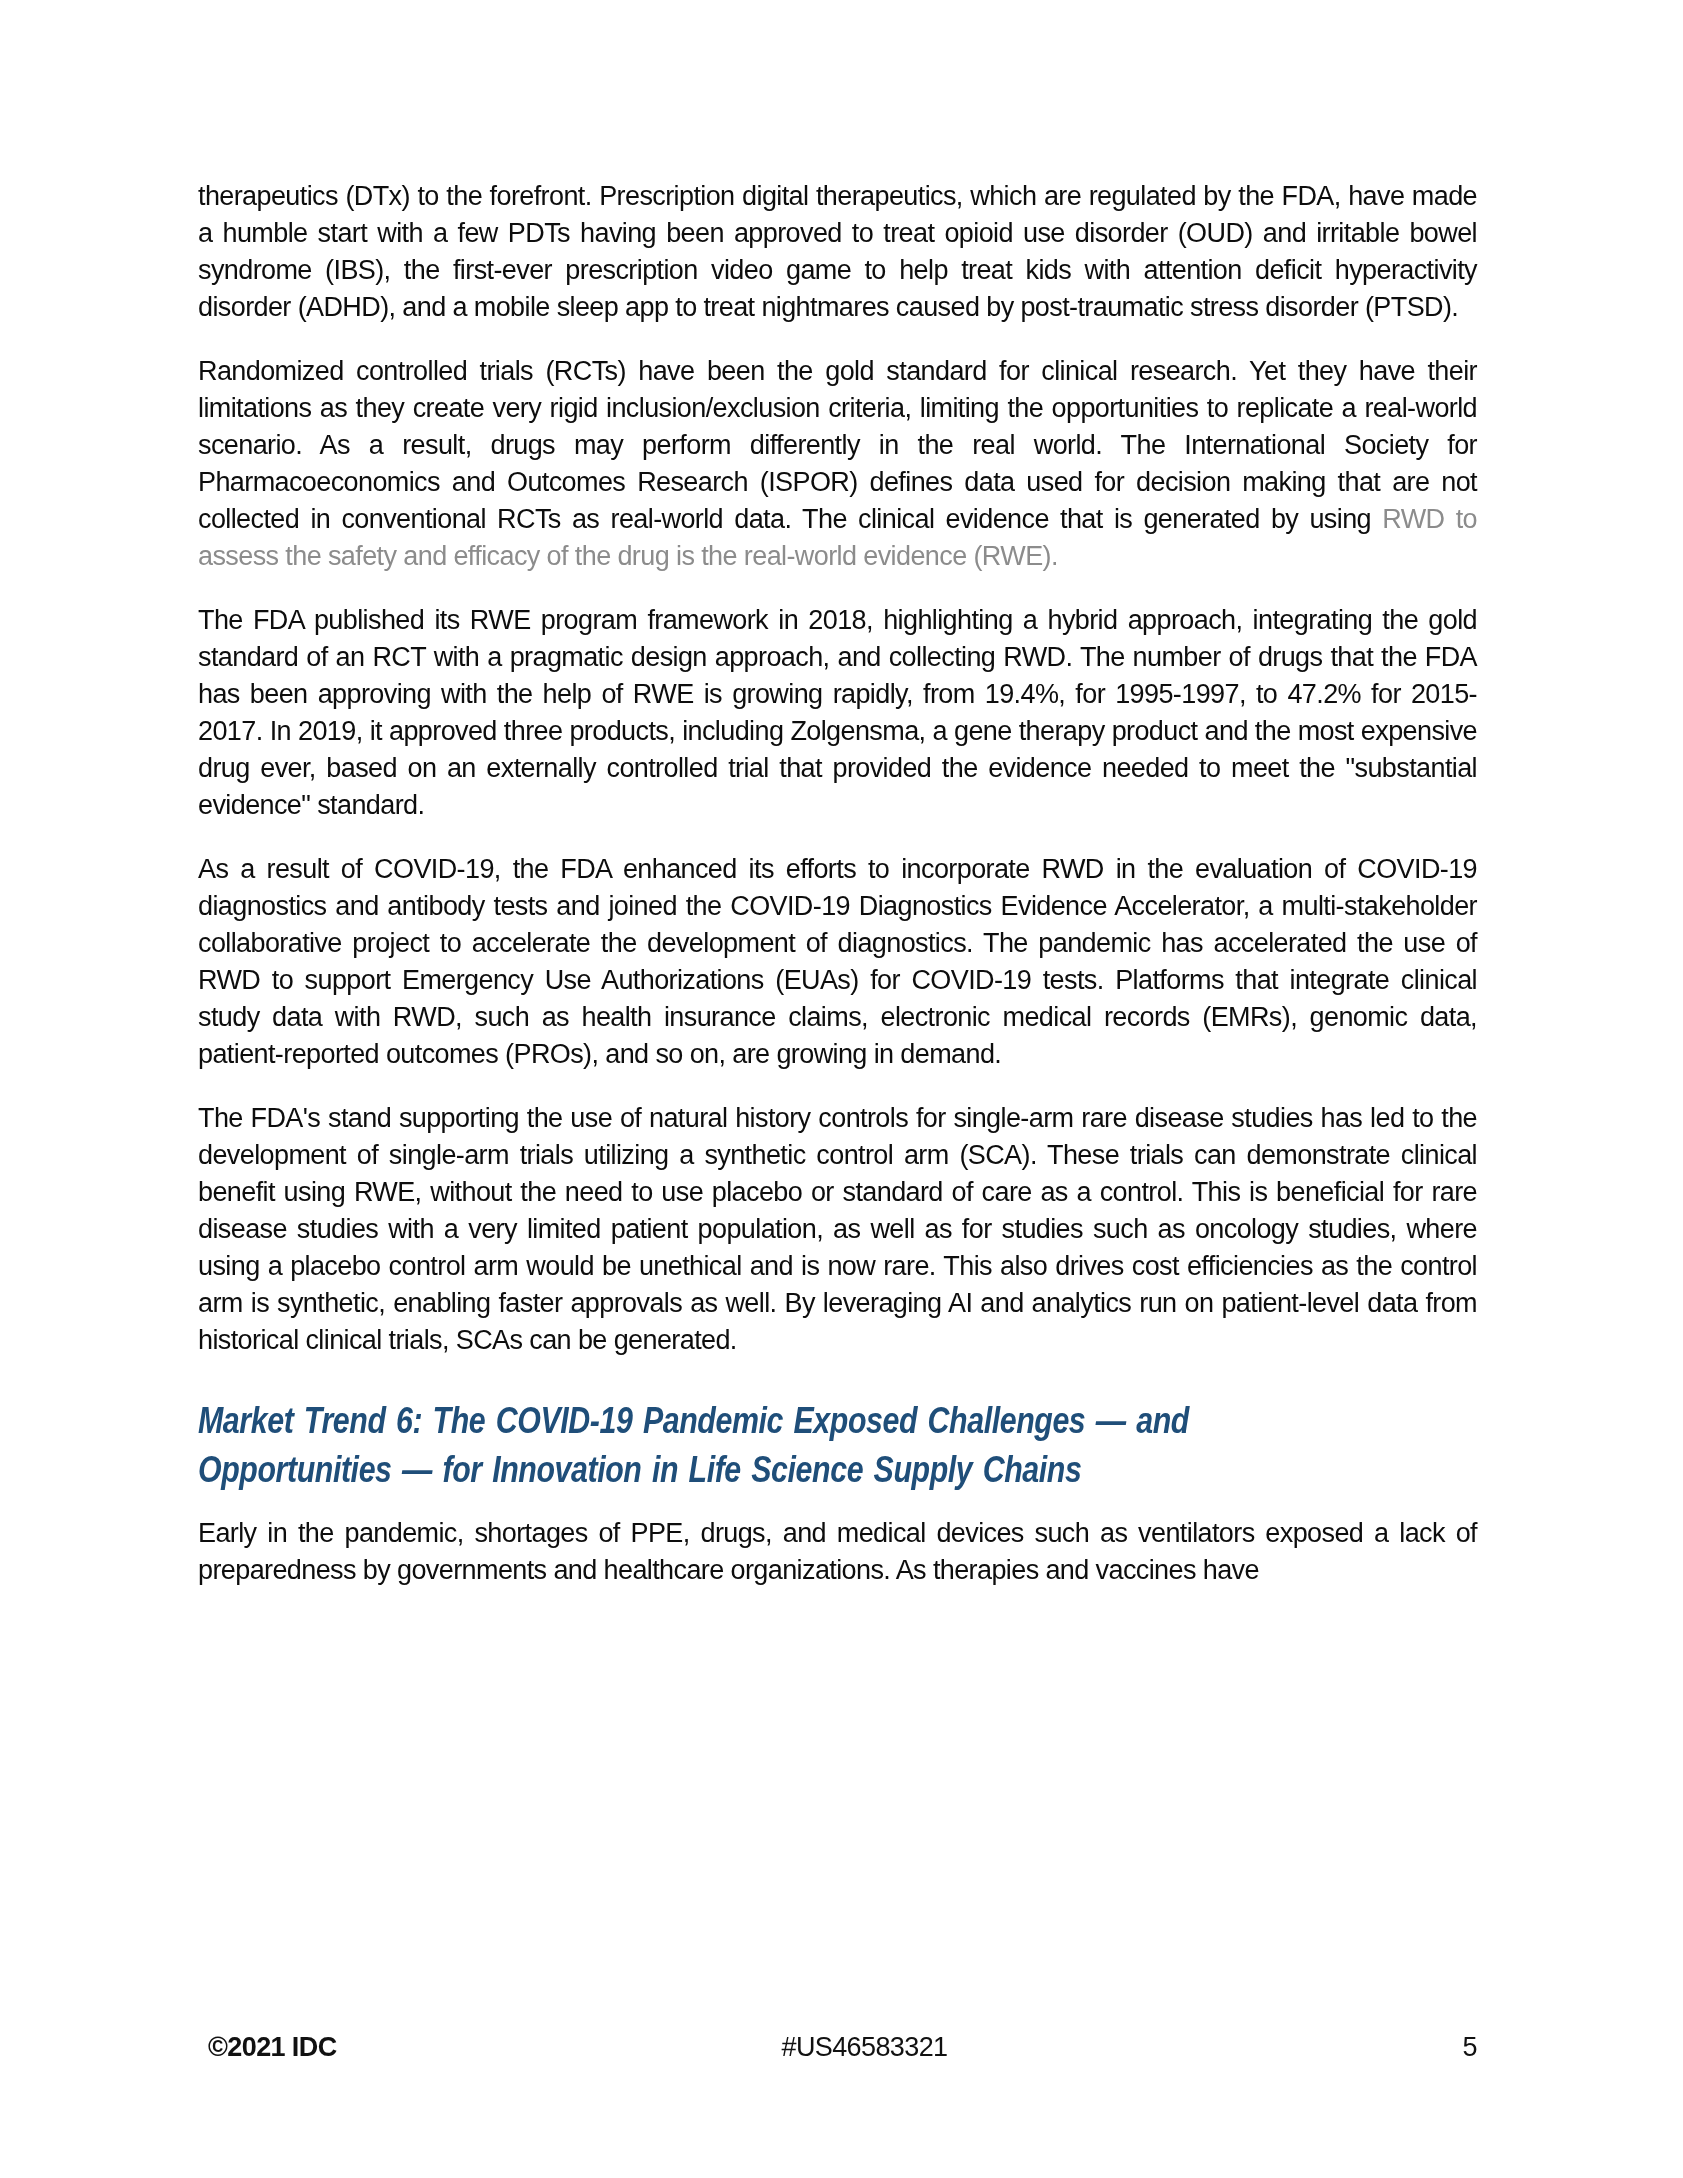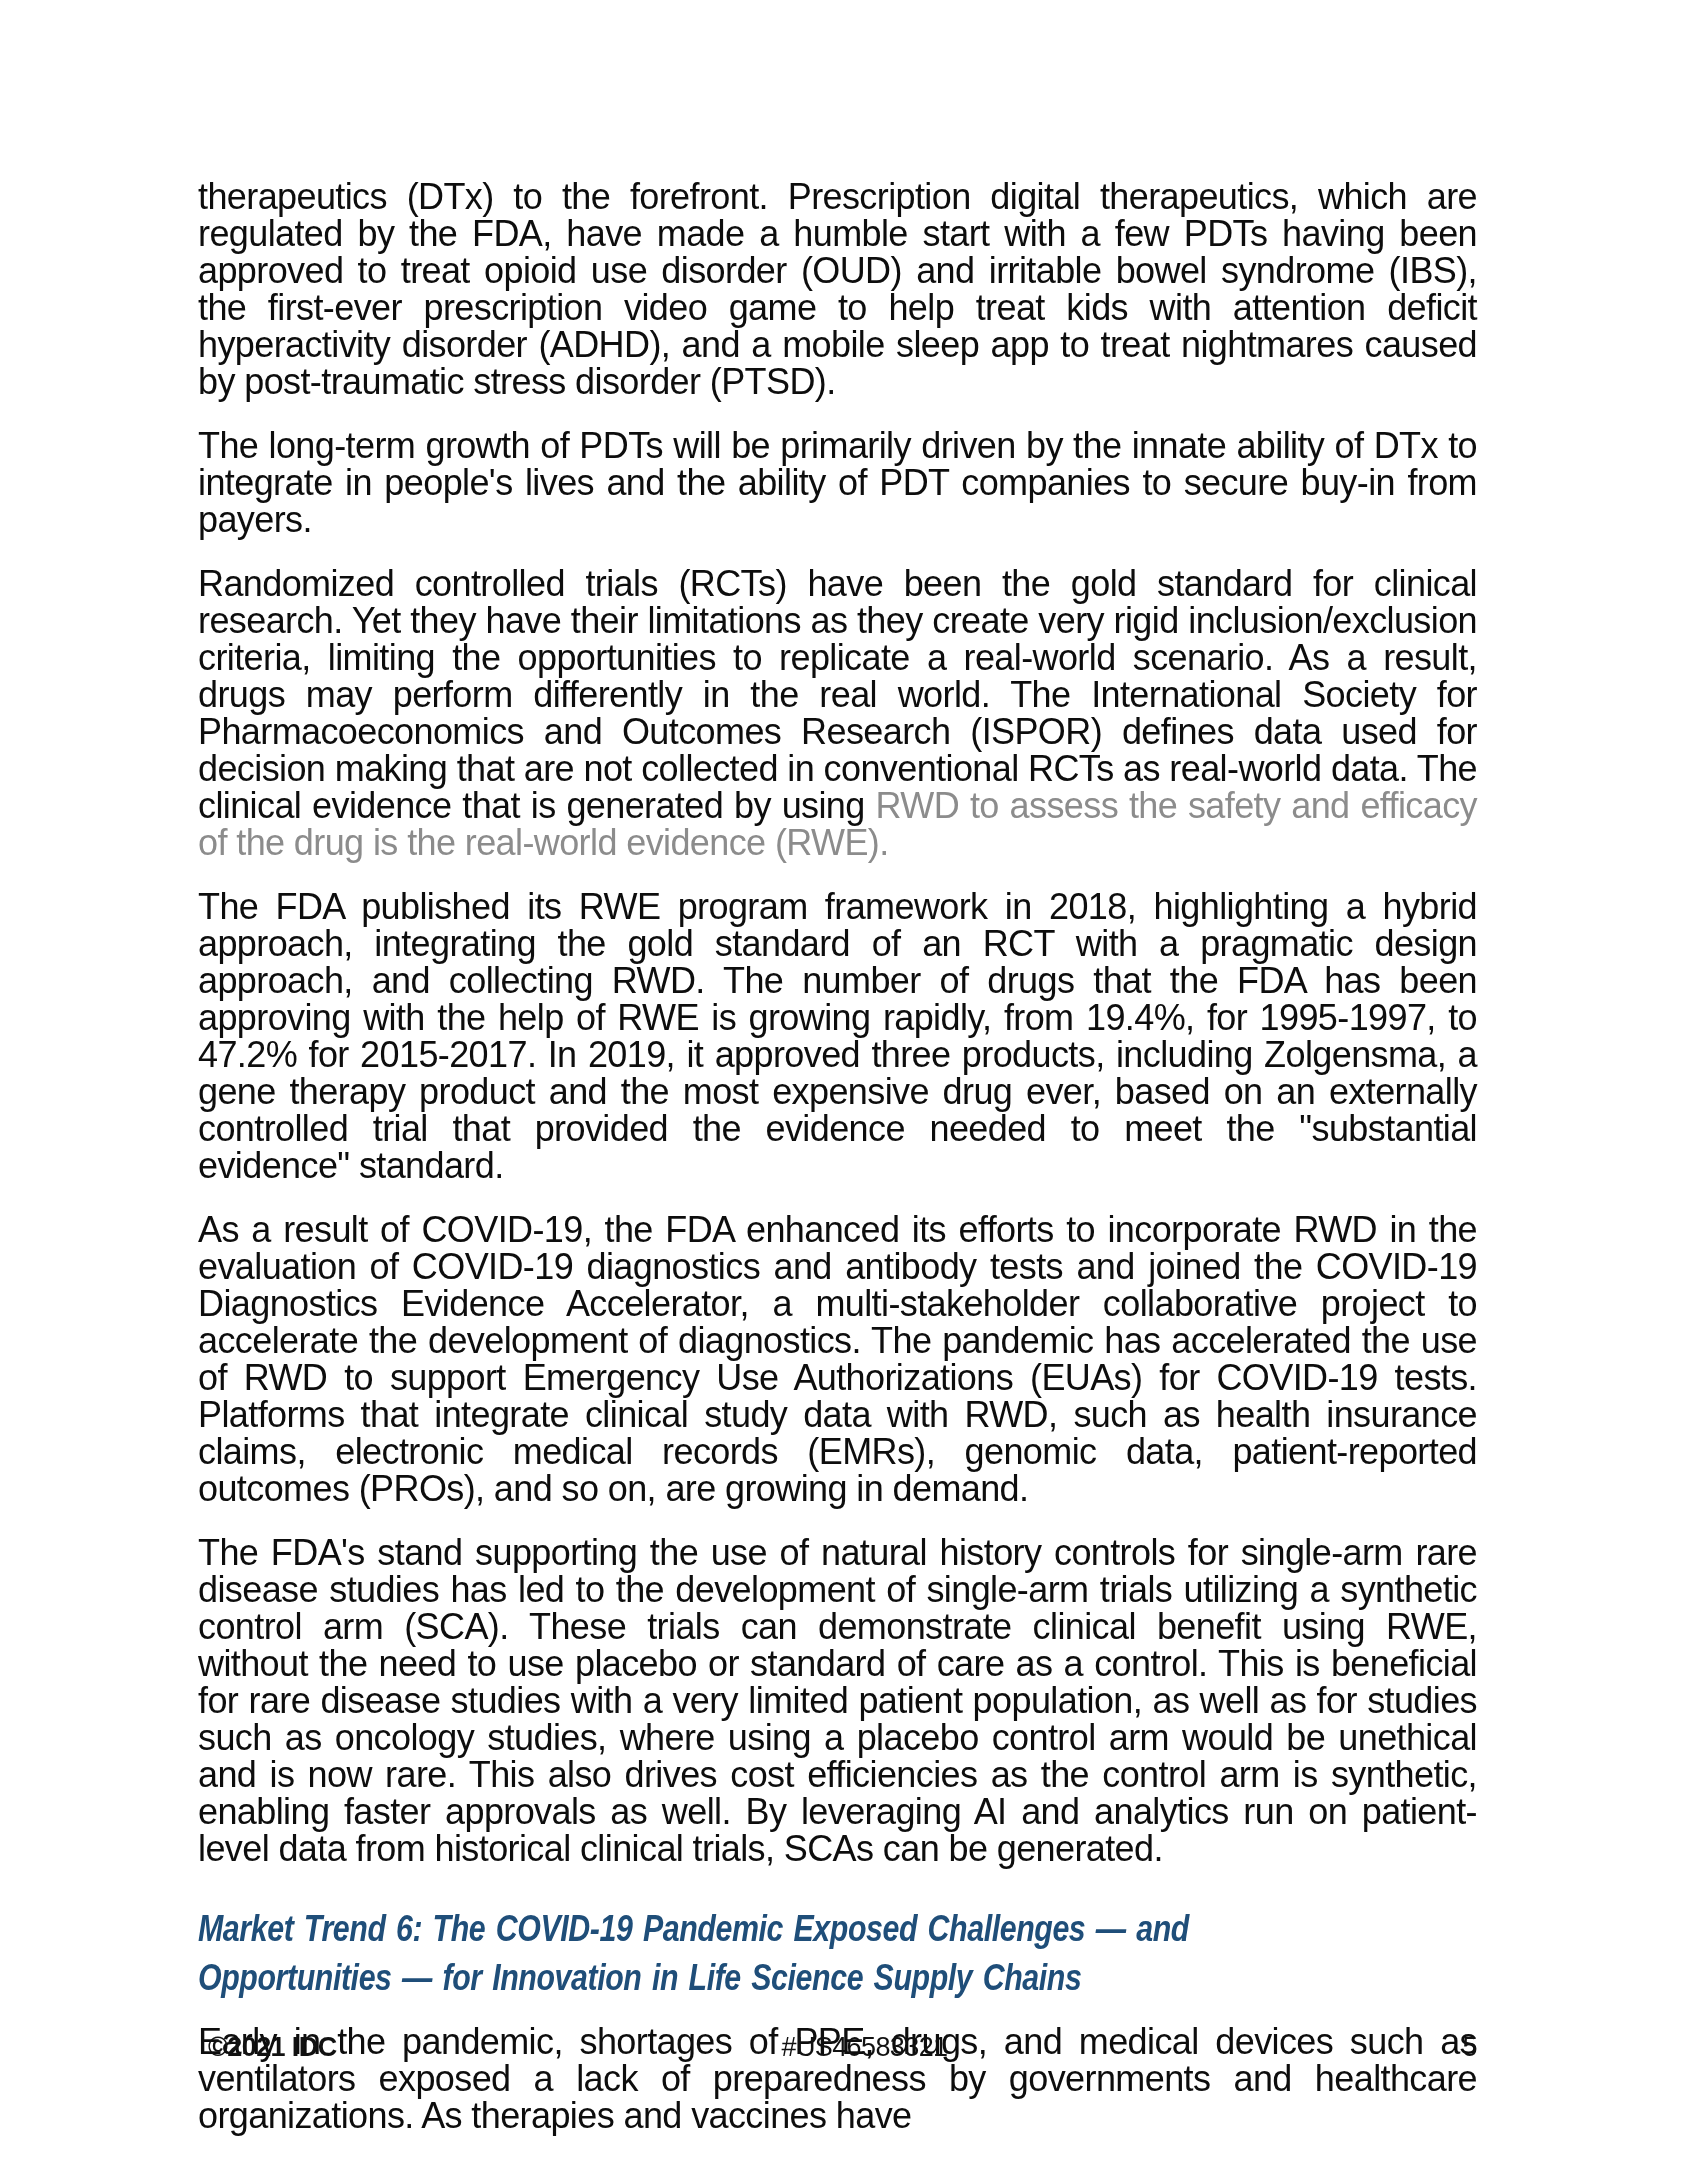--- a/index.html
+++ b/index.html
@@ -17,21 +17,21 @@
     color: #000000;
   }
   .content {
     position: absolute;
     top: 178px;
     left: 198px;
     width: 1279px;
   }
   p.body {
     margin: 0 0 27px 0;
-    font-size: 36px;
+    font-size: 27px;
     line-height: 37px;
     letter-spacing: -0.6px;
     text-align: justify;
     color: #0d0d0d;
   }
   .muted {
     color: #8c8c8c;
   }
   h2.heading {
     margin: 37px 0 21px 0;
@@ -63,21 +63,20 @@
   .footer .right  { position: absolute; right: 0; }
 </style>
 </head>
 <body>
 
 <div class="page">
   <main class="content">
 
     <p class="body">therapeutics (DTx) to the forefront. Prescription digital therapeutics, which are regulated by the FDA, have made a humble start with a few PDTs having been approved to treat opioid use disorder (OUD) and irritable bowel syndrome (IBS), the first-ever prescription video game to help treat kids with attention deficit hyperactivity disorder (ADHD), and a mobile sleep app to treat nightmares caused by post-traumatic stress disorder (PTSD).</p>
 
-    <p class="body">The long-term growth of PDTs will be primarily driven by the innate ability of DTx to integrate in people's lives and the ability of PDT companies to secure buy-in from payers.</p>
 
 
     <p class="body"><span>Randomized controlled trials (RCTs) have been the gold standard for clinical research. Yet they have their limitations as they create very rigid inclusion/exclusion criteria, limiting the opportunities to replicate a real-world scenario. As a result, drugs may perform differently in the real world. The International Society for Pharmacoeconomics and Outcomes Research (ISPOR) defines data used for decision making that are not collected in conventional RCTs as real-world data. The clinical evidence that is generated by using </span><span class="muted">RWD to assess the safety and efficacy of the drug is the real-world evidence (RWE).</span></p>
 
     <p class="body">The FDA published its RWE program framework in 2018, highlighting a hybrid approach, integrating the gold standard of an RCT with a pragmatic design approach, and collecting RWD. The number of drugs that the FDA has been approving with the help of RWE is growing rapidly, from 19.4%, for 1995-1997, to 47.2% for 2015-2017. In 2019, it approved three products, including Zolgensma, a gene therapy product and the most expensive drug ever, based on an externally controlled trial that provided the evidence needed to meet the "substantial evidence" standard.</p>
 
     <p class="body">As a result of COVID-19, the FDA enhanced its efforts to incorporate RWD in the evaluation of COVID-19 diagnostics and antibody tests and joined the COVID-19 Diagnostics Evidence Accelerator, a multi-stakeholder collaborative project to accelerate the development of diagnostics. The pandemic has accelerated the use of RWD to support Emergency Use Authorizations (EUAs) for COVID-19 tests. Platforms that integrate clinical study data with RWD, such as health insurance claims, electronic medical records (EMRs), genomic data, patient-reported outcomes (PROs), and so on, are growing in demand.</p>
 
     <p class="body">The FDA's stand supporting the use of natural history controls for single-arm rare disease studies has led to the development of single-arm trials utilizing a synthetic control arm (SCA). These trials can demonstrate clinical benefit using RWE, without the need to use placebo or standard of care as a control. This is beneficial for rare disease studies with a very limited patient population, as well as for studies such as oncology studies, where using a placebo control arm would be unethical and is now rare. This also drives cost efficiencies as the control arm is synthetic, enabling faster approvals as well. By leveraging AI and analytics run on patient-level data from historical clinical trials, SCAs can be generated.</p>
 

